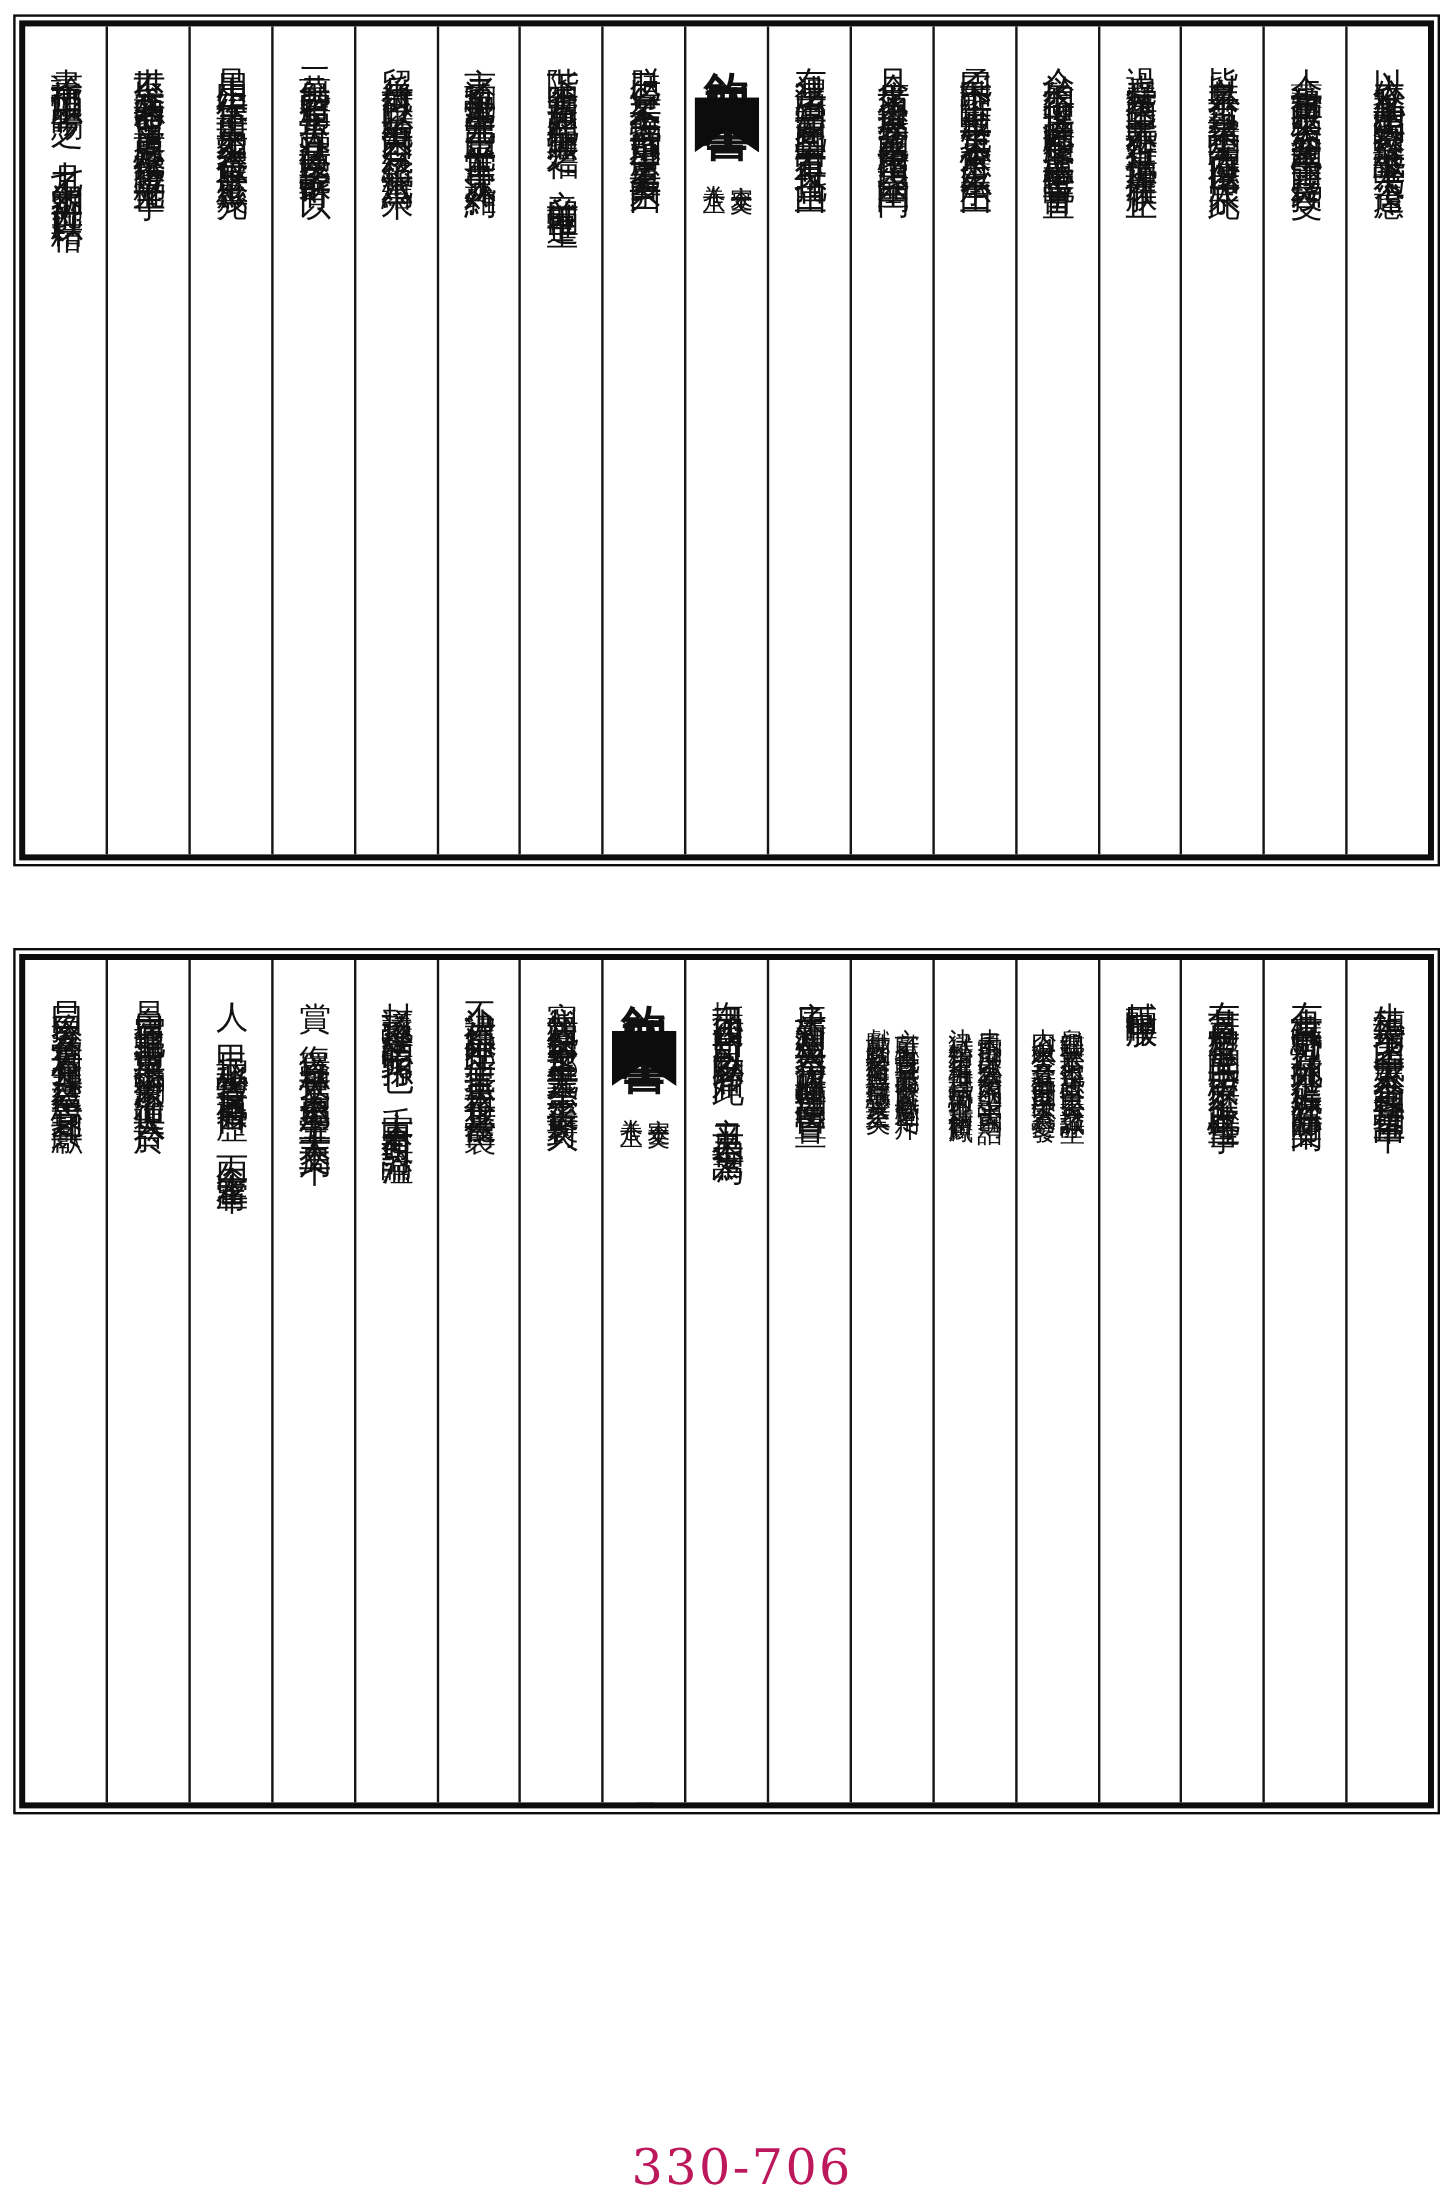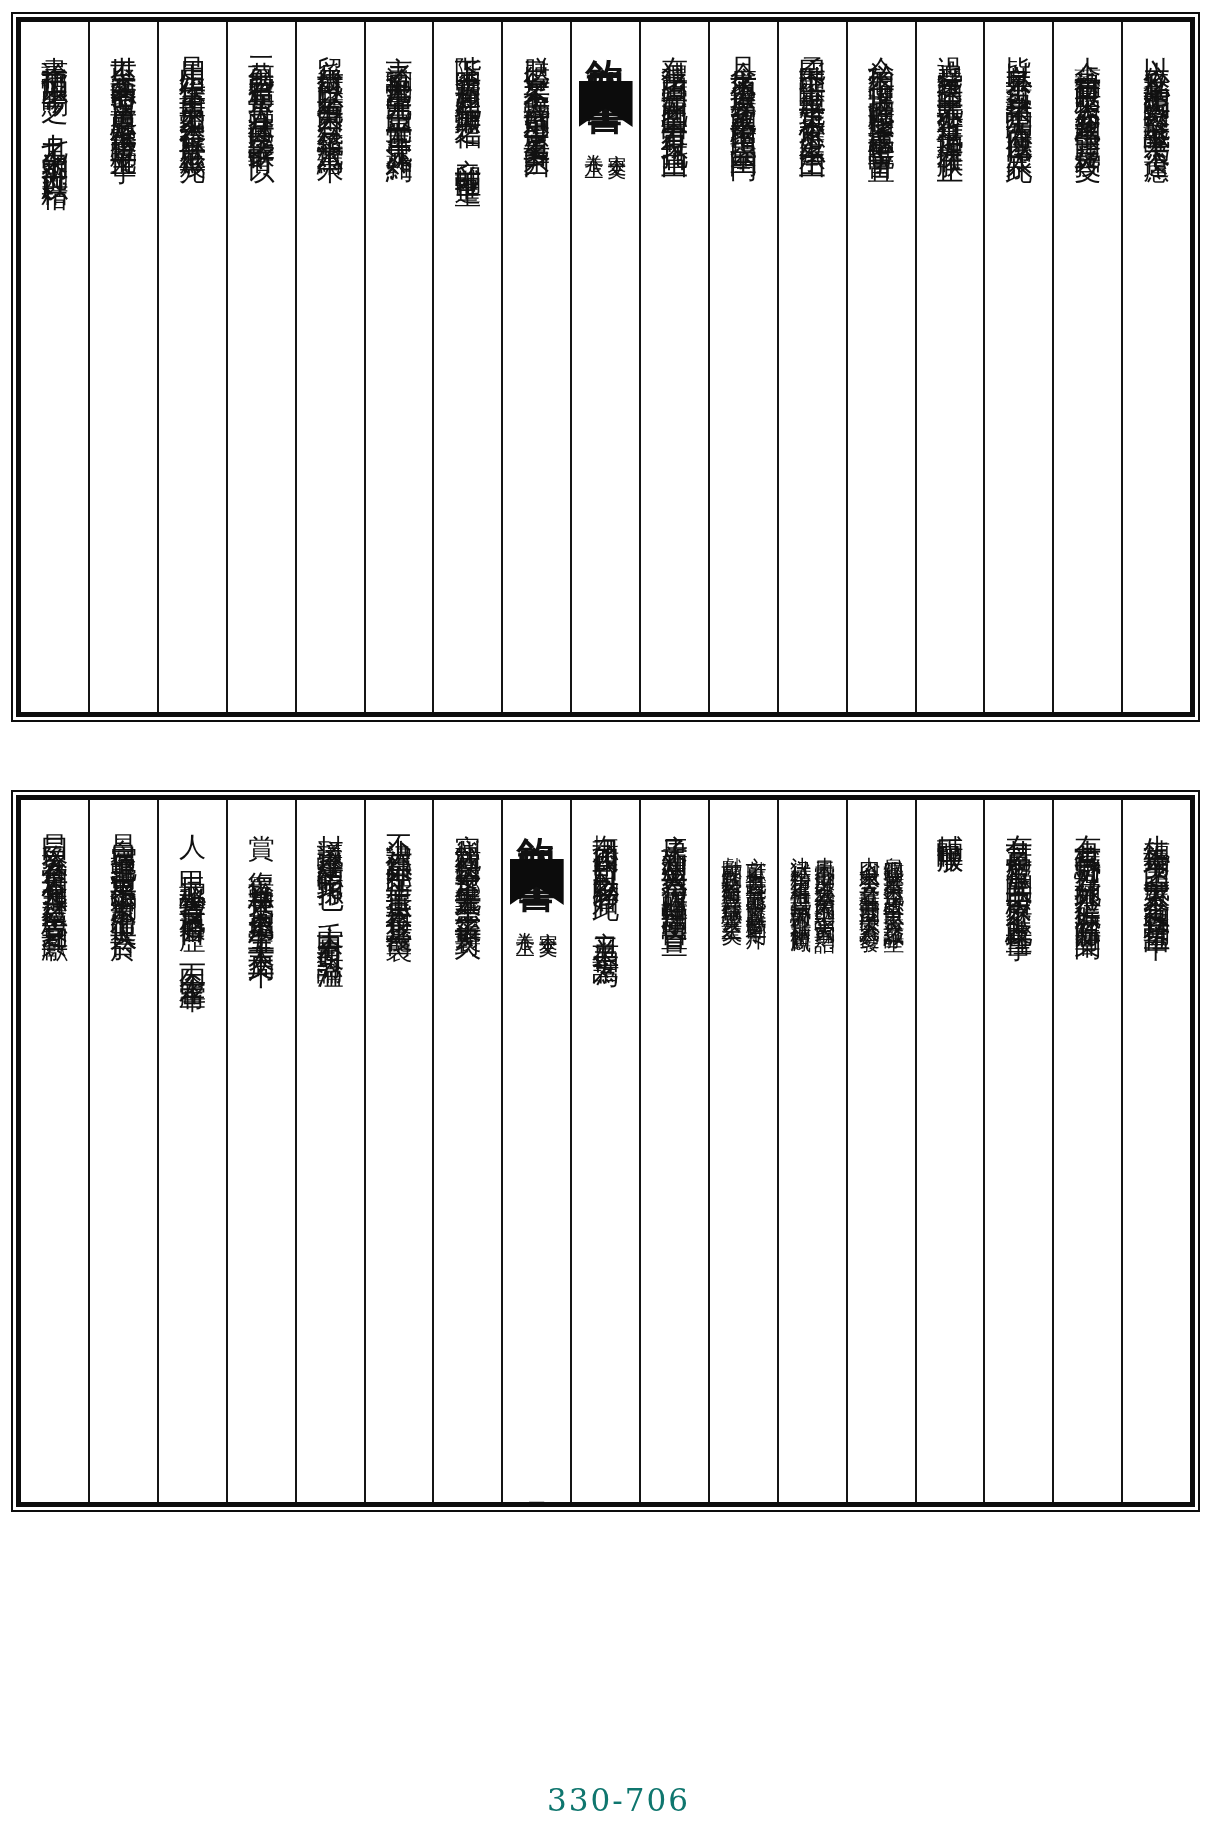--- a/index.html
+++ b/index.html
@@ -60,21 +60,21 @@
   .gsub { display:flex; flex-direction:row-reverse; justify-content:center; gap:3px; }
   .gsub .vtext { font-size:19px; letter-spacing:2px; padding-top:4px; line-height:1.05; }
   .gfolio {
     margin-top:auto; margin-bottom:8px;
     writing-mode:vertical-rl; text-orientation:upright;
     font-size:17px; letter-spacing:0; line-height:1;
   }
 
   .catalog {
     position:absolute; left:0; width:100%; top:1782px;
-    text-align:center; font-size:31px; letter-spacing:2px; color:#0f766e;padding-left:26px;
+    text-align:center; font-size:41px; letter-spacing:2px; color:#be185d;padding-left:26px;
   }
 </style>
 </head>
 <body style="color: rgb(17, 17, 17); background: rgb(255, 255, 255);">
 
 <div class="page">
 
   <div class="block top">
     <div class="block-inner">
       <div class="col">

